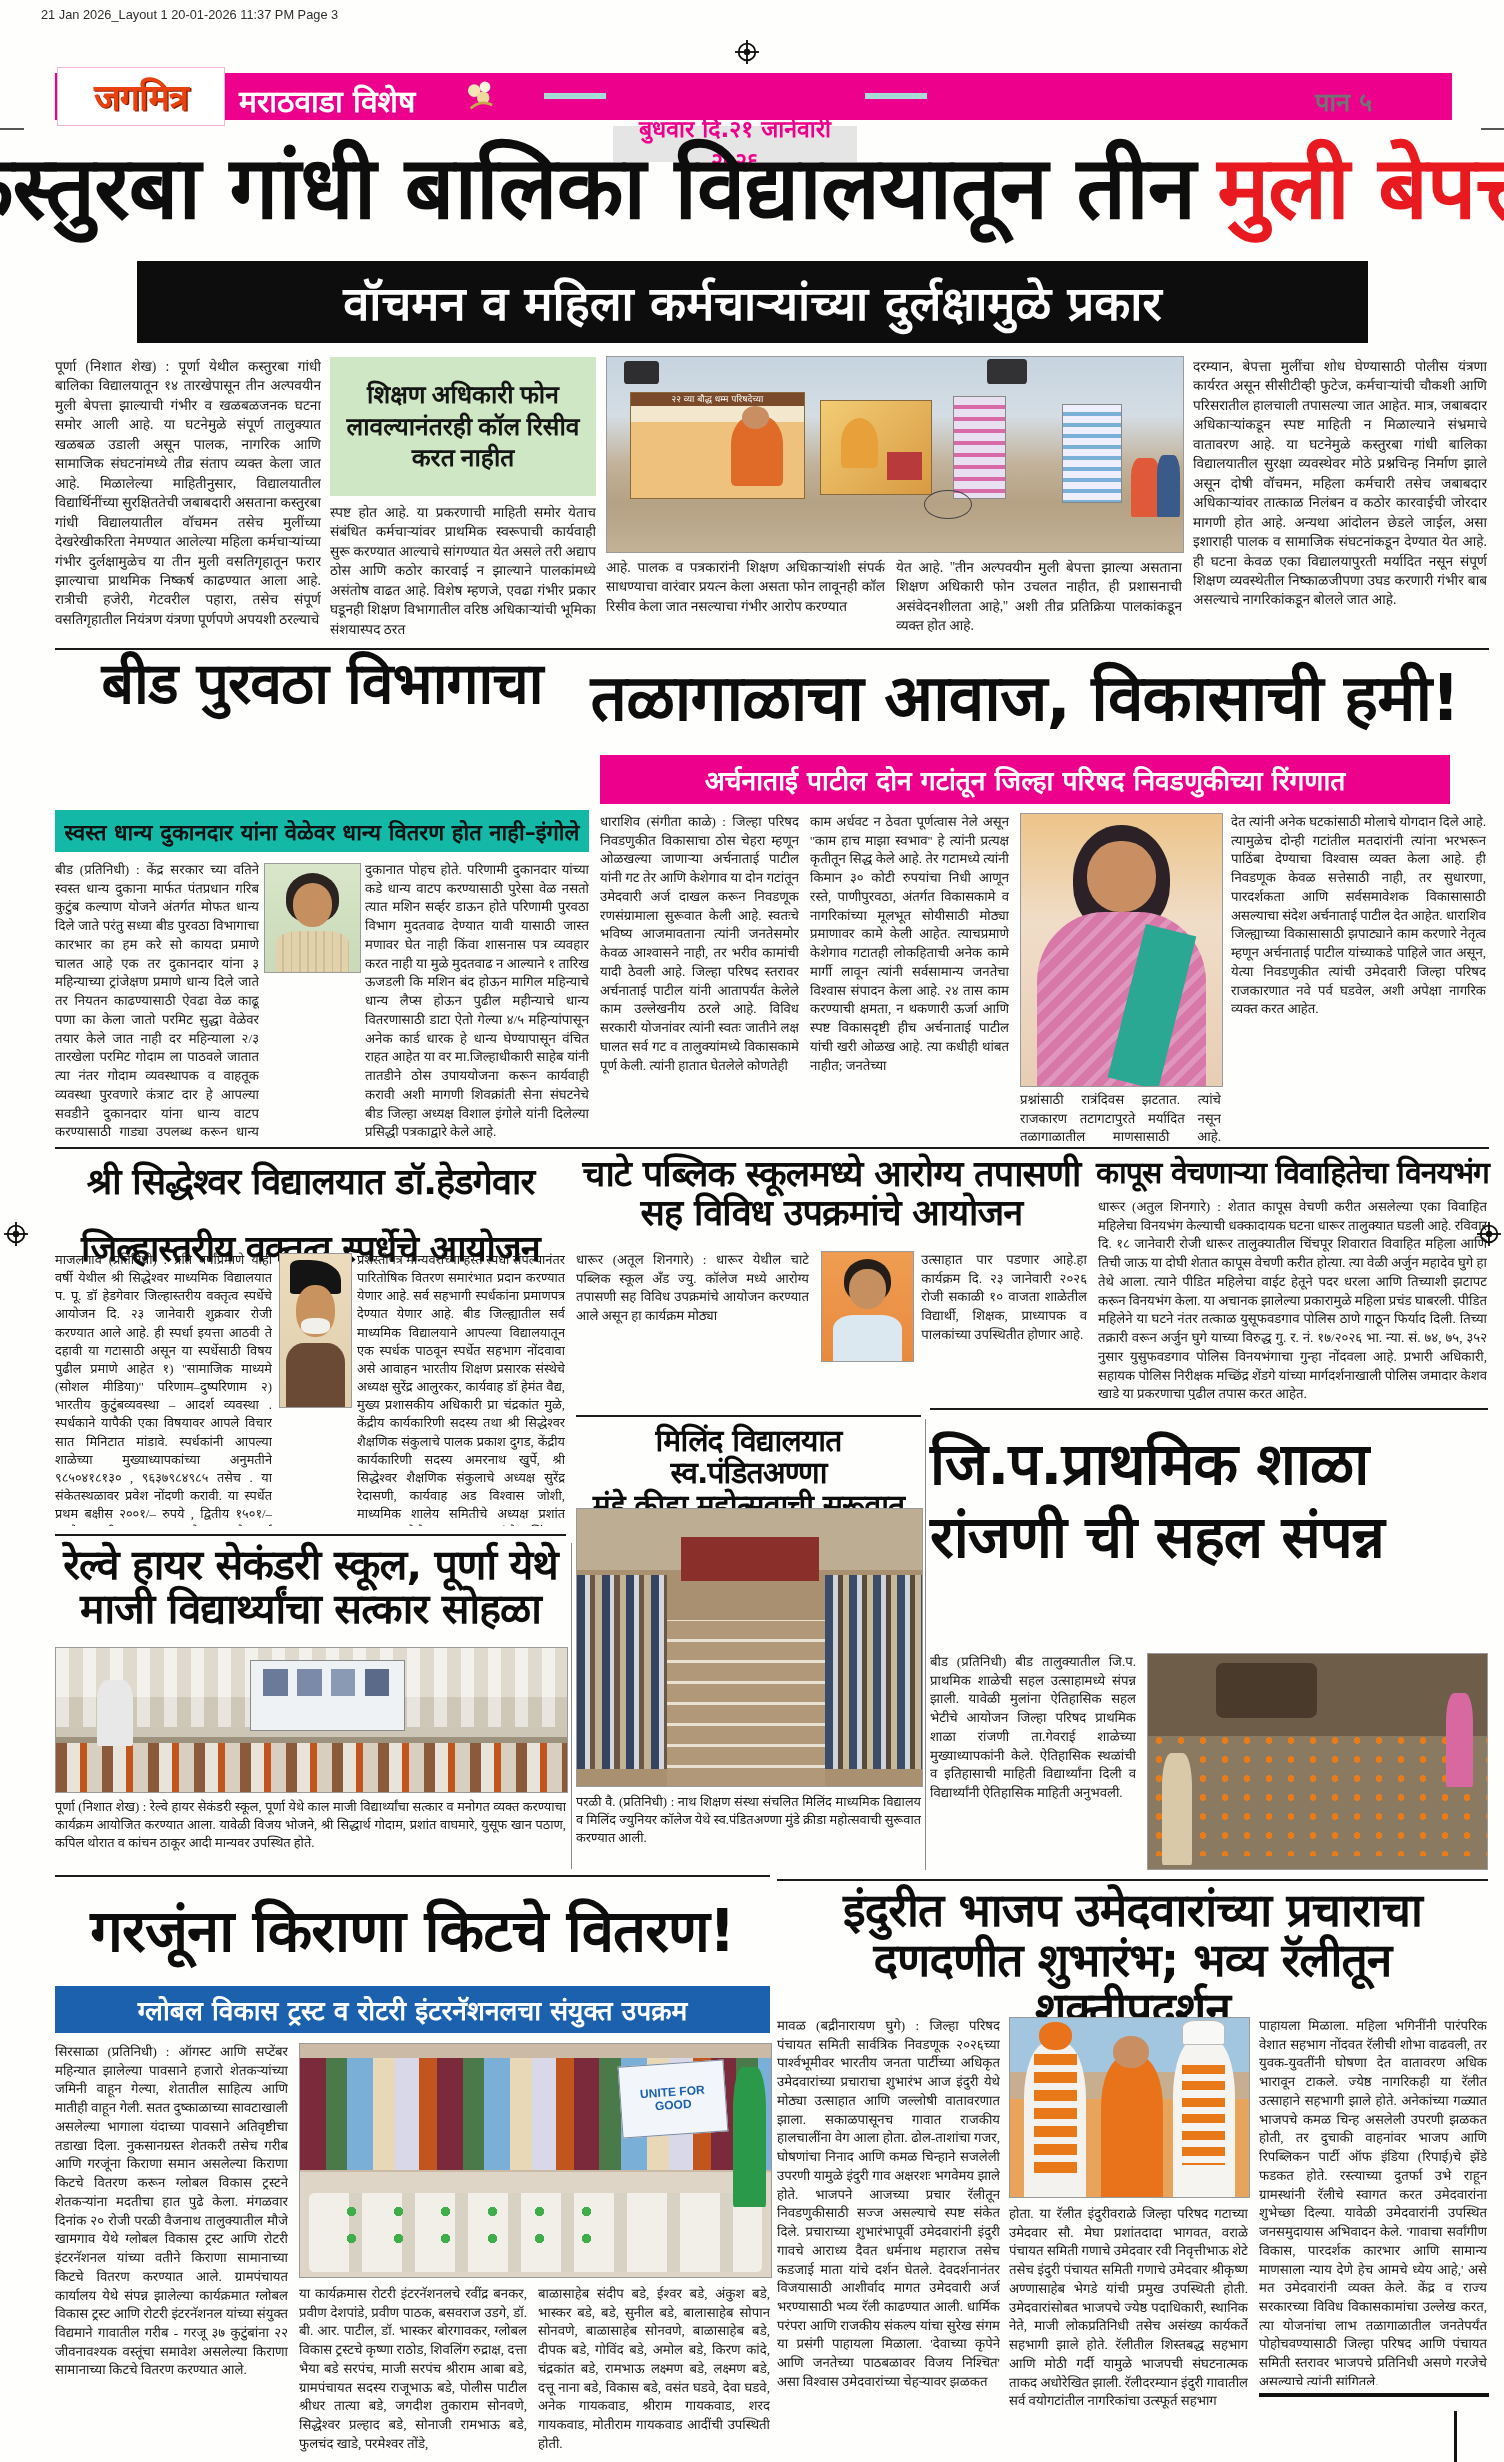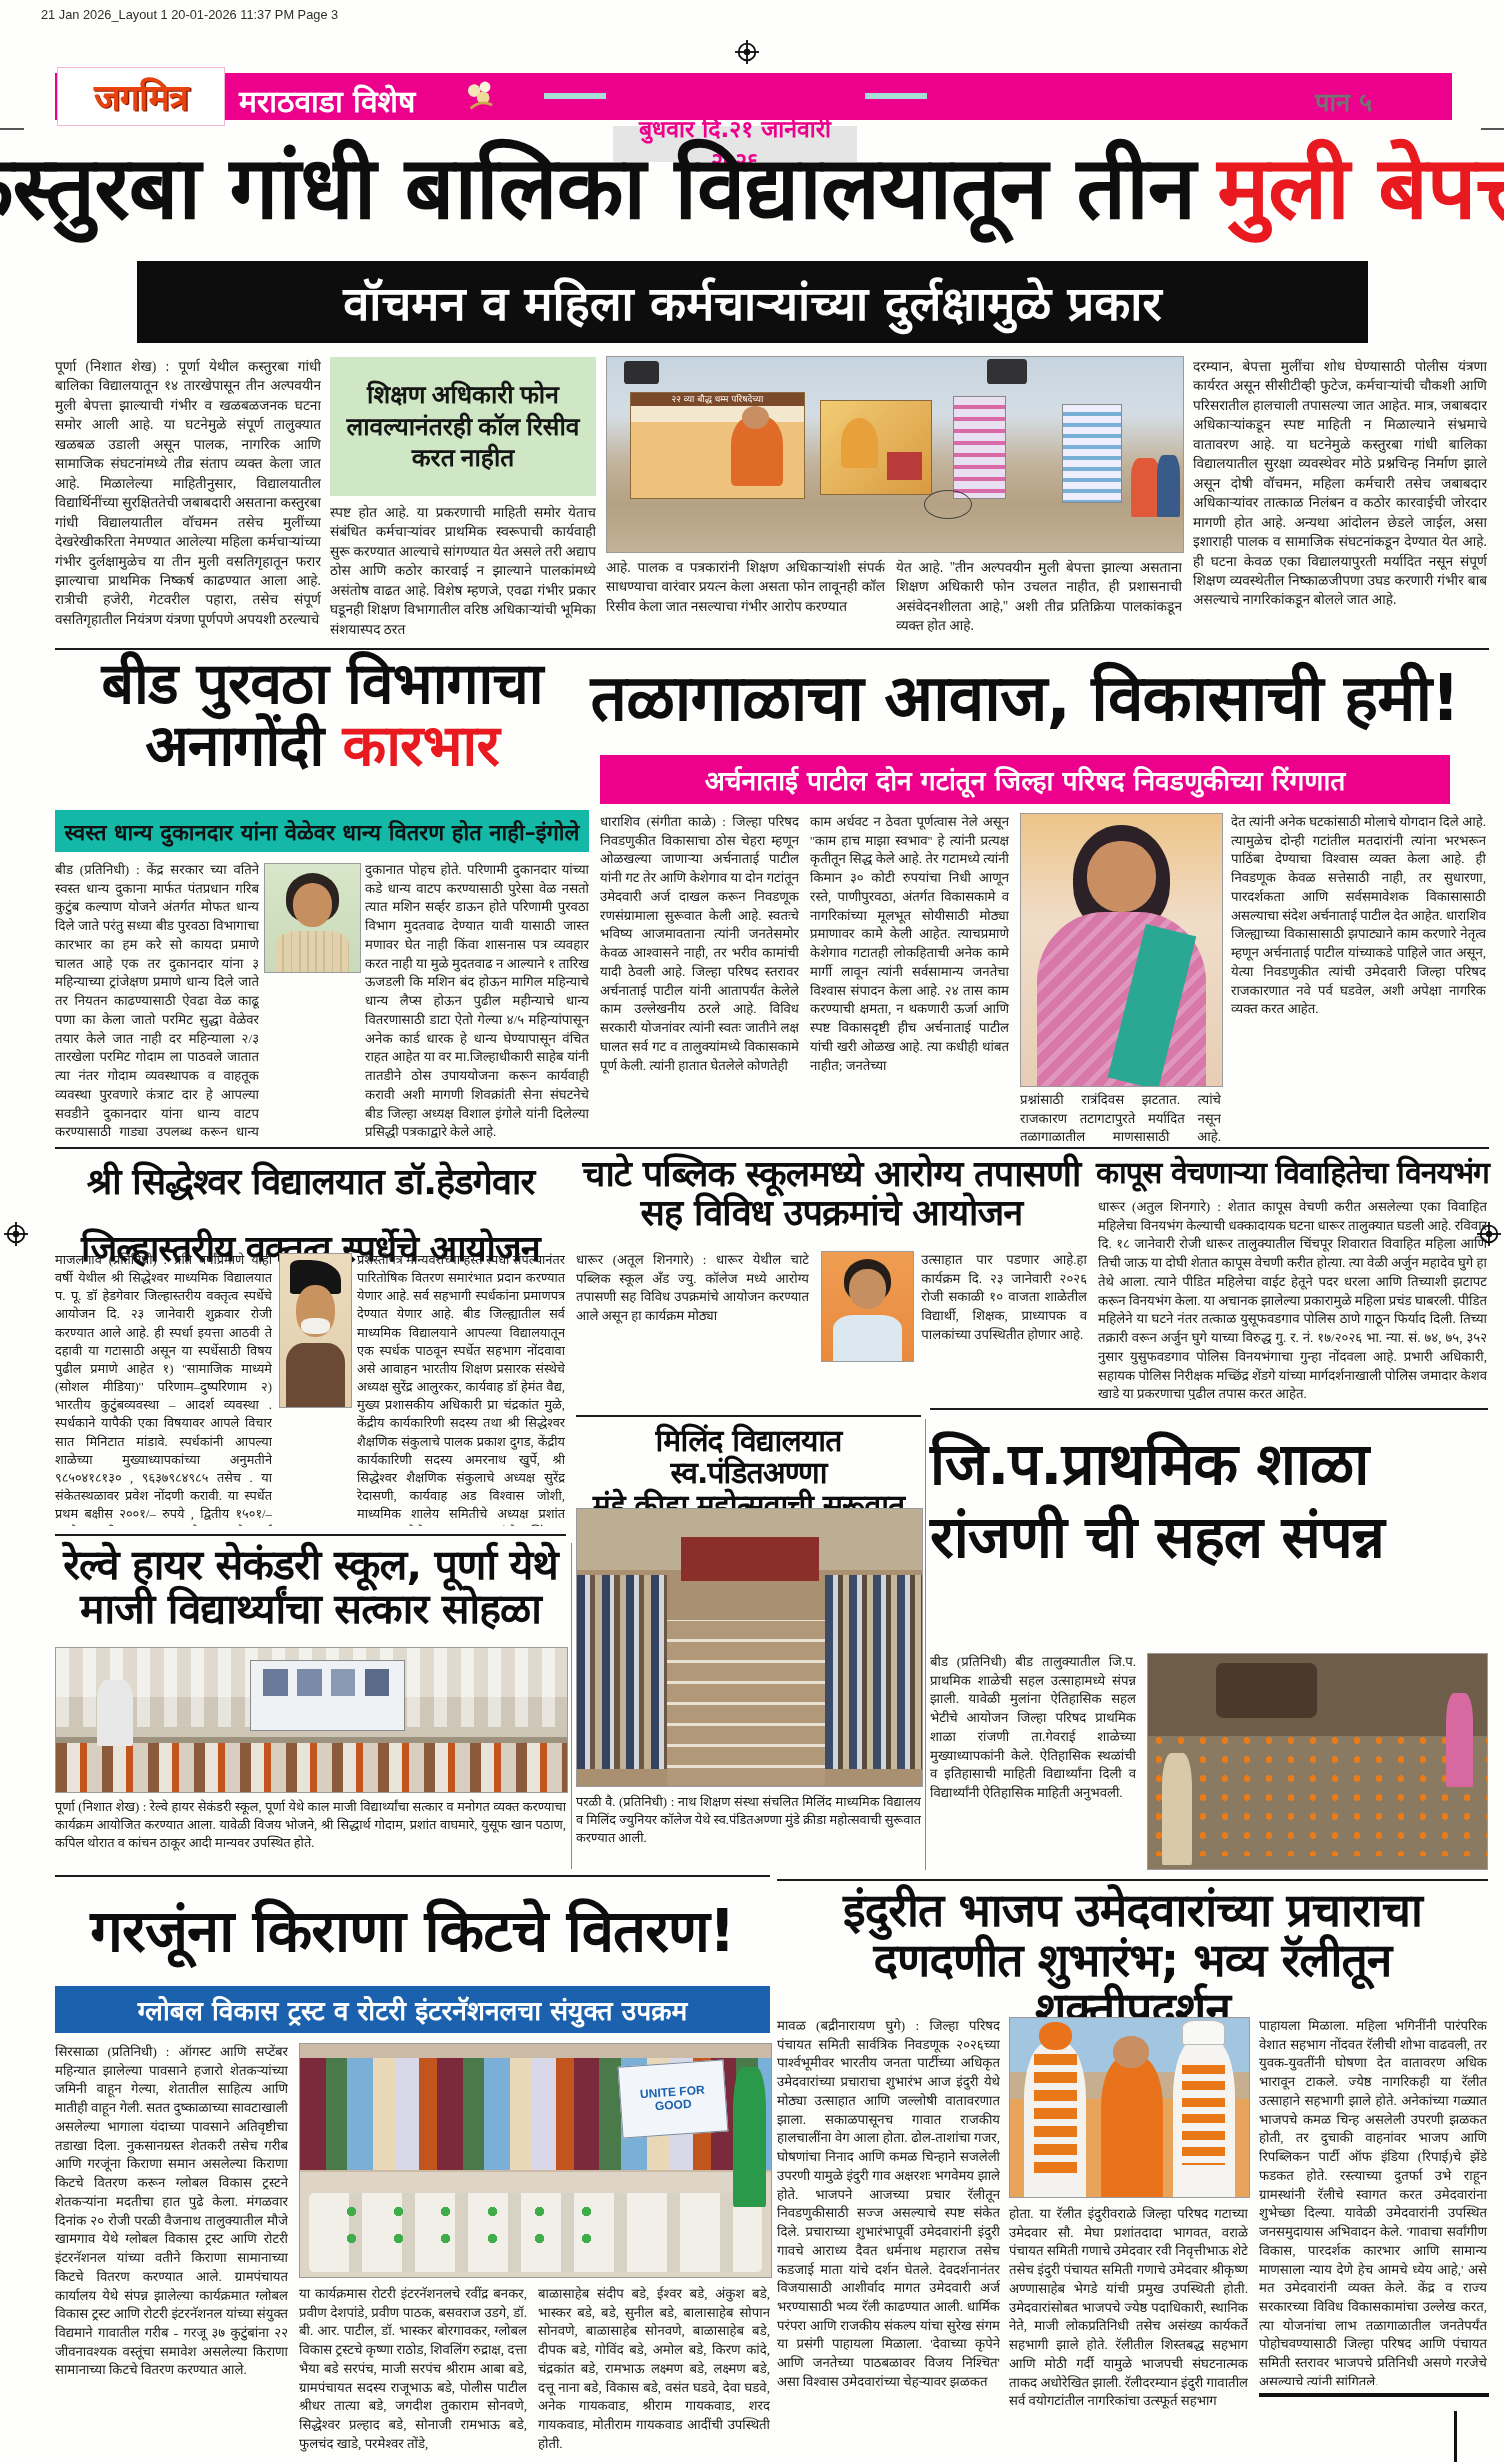--- a/index.html
+++ b/index.html
@@ -110,24 +110,20 @@
   </div>
 
   <div class="abs txt" style="left:606px;top:558px;width:279px;height:86px;font-size:13.7px;">आहे. पालक व पत्रकारांनी शिक्षण अधिकाऱ्यांशी संपर्क साधण्याचा वारंवार प्रयत्न केला असता फोन लावूनही कॉल रिसीव केला जात नसल्याचा गंभीर आरोप करण्यात</div>
   <div class="abs txt" style="left:896px;top:558px;width:286px;height:86px;font-size:13.7px;">येत आहे. ''तीन अल्पवयीन मुली बेपत्ता झाल्या असताना शिक्षण अधिकारी फोन उचलत नाहीत, ही प्रशासनाची असंवेदनशीलता आहे,'' अशी तीव्र प्रतिक्रिया पालकांकडून व्यक्त होत आहे.</div>
   <div class="abs txt" style="left:1193px;top:357px;width:294px;height:286px;font-size:13.7px;">दरम्यान, बेपत्ता मुलींचा शोध घेण्यासाठी पोलीस यंत्रणा कार्यरत असून सीसीटीव्ही फुटेज, कर्मचाऱ्यांची चौकशी आणि परिसरातील हालचाली तपासल्या जात आहेत. मात्र, जबाबदार अधिकाऱ्यांकडून स्पष्ट माहिती न मिळाल्याने संभ्रमाचे वातावरण आहे. या घटनेमुळे कस्तुरबा गांधी बालिका विद्यालयातील सुरक्षा व्यवस्थेवर मोठे प्रश्नचिन्ह निर्माण झाले असून दोषी वॉचमन, महिला कर्मचारी तसेच जबाबदार अधिकाऱ्यांवर तात्काळ निलंबन व कठोर कारवाईची जोरदार मागणी होत आहे. अन्यथा आंदोलन छेडले जाईल, असा इशाराही पालक व सामाजिक संघटनांकडून देण्यात येत आहे. ही घटना केवळ एका विद्यालयापुरती मर्यादित नसून संपूर्ण शिक्षण व्यवस्थेतील निष्काळजीपणा उघड करणारी गंभीर बाब असल्याचे नागरिकांकडून बोलले जात आहे.</div>
 
   <div class="hr" style="left:55px;top:648px;width:1434px;"></div>
 
   <div class="abs" style="left:55px;top:653px;width:534px;text-align:center;">
     <div class="hl" style="font-size:57px;">बीड पुरवठा विभागाचा</div>
-    <div class="hl" style="font-size:57px;">
-      <span>अनागोंदी</span>
-      <span class="red">कारभार</span>
-    </div>
   </div>
   <div class="abs center ltblueband" style="left:55px;top:810px;width:534px;height:42px;">
     <span style="font-size:22px;">स्वस्त धान्य दुकानदार यांना वेळेवर धान्य वितरण होत नाही–इंगोले</span>
   </div>
   <div class="abs txt" style="left:55px;top:861px;width:204px;height:279px;font-size:13.2px;">बीड (प्रतिनिधी) : केंद्र सरकार च्या वतिने स्वस्त धान्य दुकाना मार्फत पंतप्रधान गरिब कुटुंब कल्याण योजने अंतर्गत मोफत धान्य दिले जाते परंतु सध्या बीड पुरवठा विभागाचा कारभार का हम करे सो कायदा प्रमाणे चालत आहे एक तर दुकानदार यांना ३ महिन्याच्या ट्रांजेक्षण प्रमाणे धान्य दिले जाते तर नियतन काढण्यासाठी ऐवढा वेळ काढू पणा का केला जातो परमिट सुद्धा वेळेवर तयार केले जात नाही दर महिन्याला २/३ तारखेला परमिट गोदाम ला पाठवले जातात त्या नंतर गोदाम व्यवस्थापक व वाहतूक व्यवस्था पुरवणारे कंत्राट दार हे आपल्या सवडीने दुकानदार यांना धान्य वाटप करण्यासाठी गाड्या उपलब्ध करून धान्य वितरण करतात ही पुर्ण प्रक्रिया करण्यासाठी दर महिन्याला अनेक दुकानदार यांना धान्य हे २५/२८ तारखेपर्यंत</div>
   <div class="photo" style="left:264px;top:863px;width:95px;height:108px;background:linear-gradient(180deg,#d9e6c9,#c9d9b9);">
     <div class="shape" style="left:22%;top:8%;width:56%;height:46%;background:#2a2320;border-radius:50% 50% 40% 40%;"></div>
     <div class="shape" style="left:29%;top:18%;width:42%;height:40%;background:#c68f5f;border-radius:48%;"></div>
     <div class="shape" style="left:12%;top:62%;width:76%;height:38%;background:repeating-linear-gradient(90deg,#e2d2ab 0 6.4px,#cdbd98 6.4px 8.2px);border-radius:30% 30% 0 0;"></div>
   </div>

